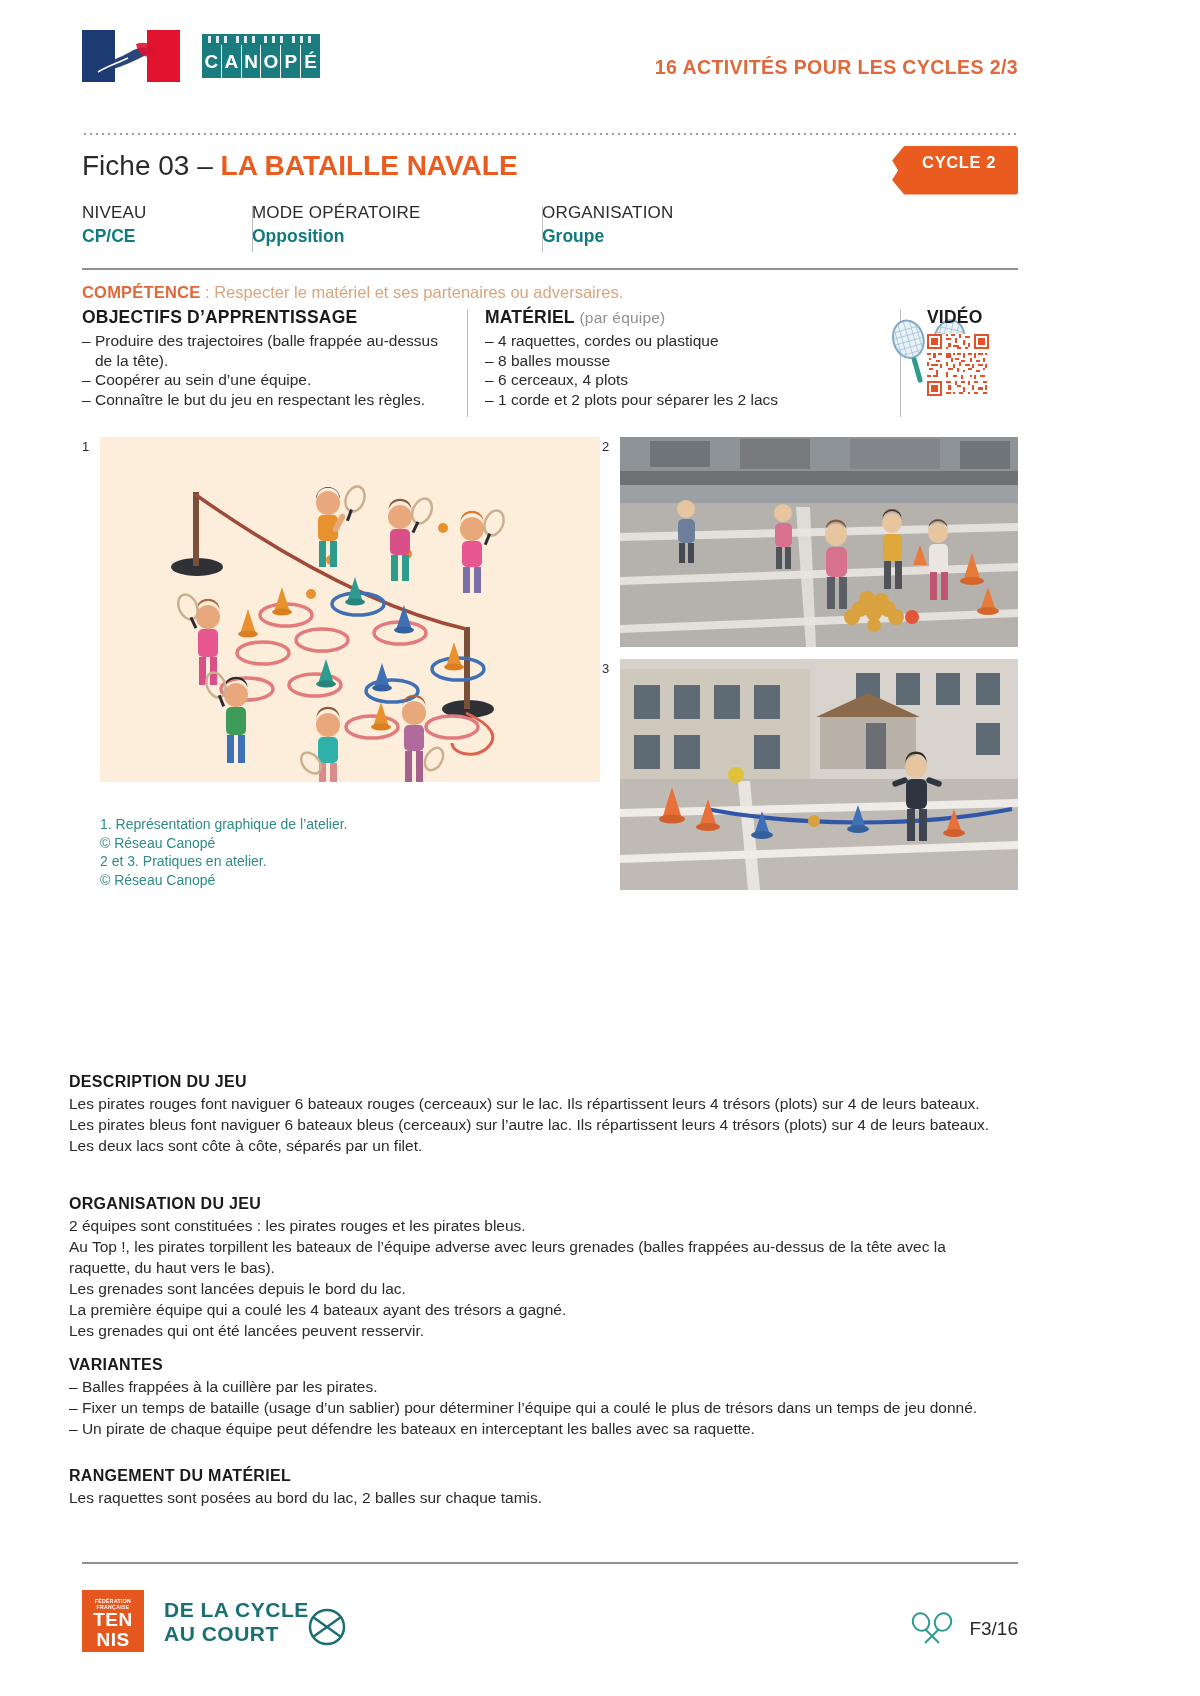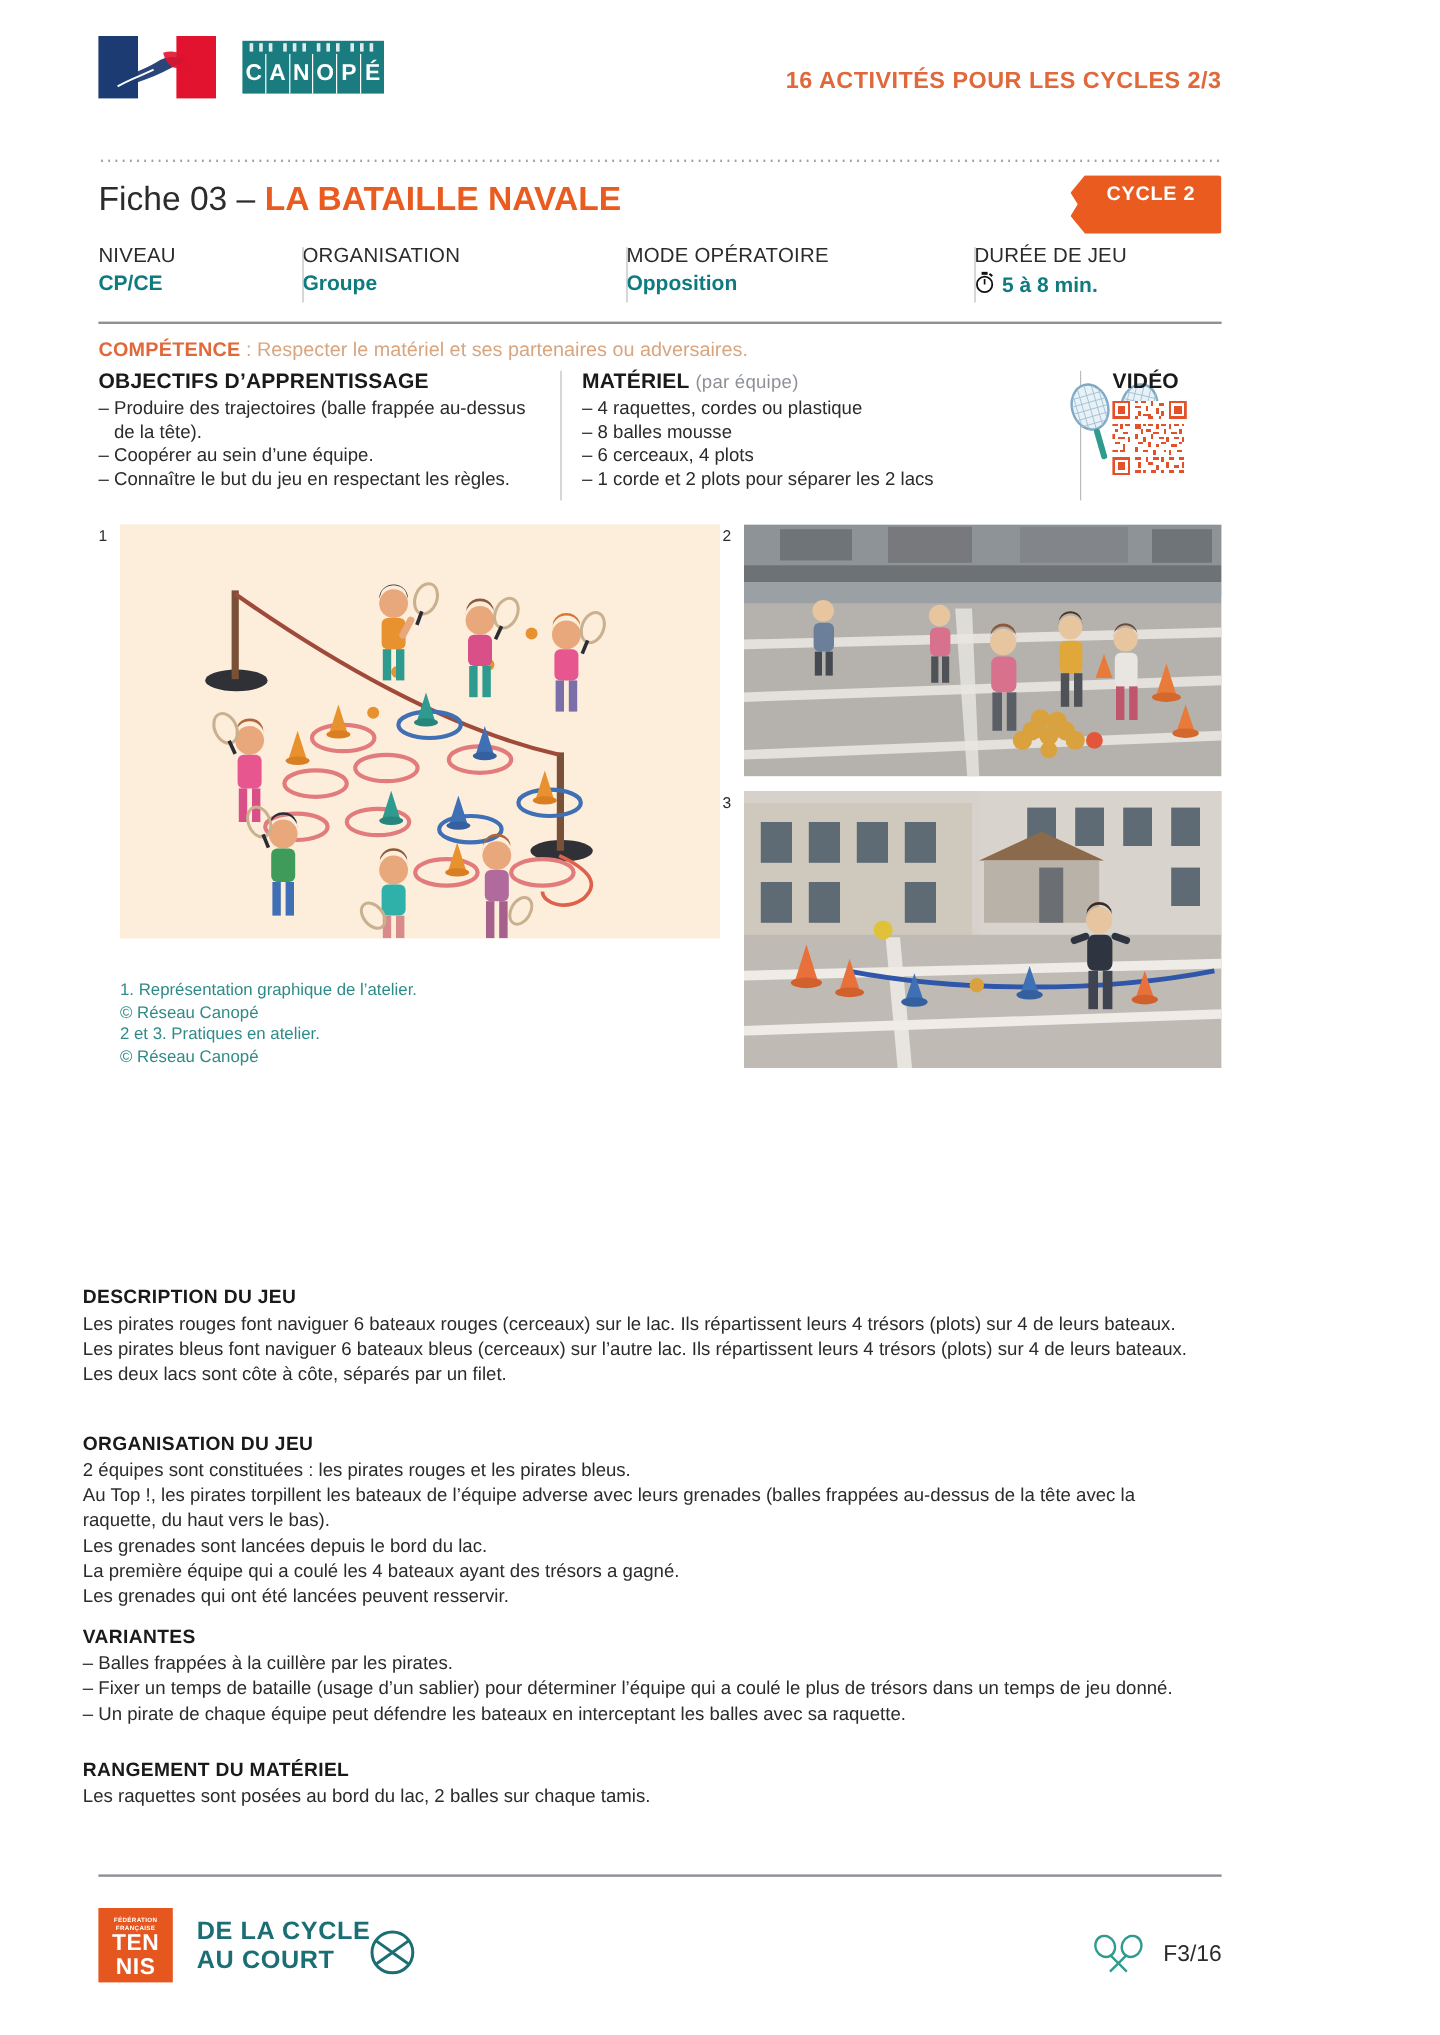--- a/index.html
+++ b/index.html
@@ -165,38 +165,27 @@
       <span>Fiche 03 – </span><b>LA BATAILLE NAVALE</b>
     </div>
     <div class="cycle-badge">CYCLE 2</div>
   </div>
 
   <div class="info-table">
     <div class="info-cell cell-niveau">
       <div class="lbl">NIVEAU</div>
       <div class="val">CP/CE</div>
     </div>
+    <div class="info-cell cell-mode">
+      <div class="lbl">MODE OPÉRATOIRE</div>
+      <div class="val">Opposition</div>
+    </div>
     <div class="info-cell cell-org">
       <div class="lbl">ORGANISATION</div>
       <div class="val">Groupe</div>
-    </div>
-    <div class="info-cell cell-mode">
-      <div class="lbl">MODE OPÉRATOIRE</div>
-      <div class="val">Opposition</div>
-    </div>
-    <div class="info-cell cell-duree">
-      <div class="lbl">DURÉE DE JEU</div>
-      <div class="val">
-        <svg class="clock" width="17" height="19" viewBox="0 0 17 19">
-          <rect x="6" y="0.5" width="5" height="2.5" fill="#111"></rect>
-          <rect x="12.2" y="2.2" width="3" height="1.8" transform="rotate(40 13.7 3.1)" fill="#111"></rect>
-          <circle cx="8.5" cy="11" r="6.4" fill="none" stroke="#111" stroke-width="1.5"></circle>
-          <line x1="8.5" y1="11" x2="8.5" y2="6.6" stroke="#111" stroke-width="1.4"></line>
-        </svg><span>5 à 8 min.</span>
-      </div>
     </div>
   </div>
 
   <div class="comp-line"></div>
   <div class="comp">
     <b>COMPÉTENCE</b><span> : </span><span>Respecter le matériel et ses partenaires ou adversaires.</span>
   </div>
 
   <div class="objrow">
     <div class="vline v1"></div>

